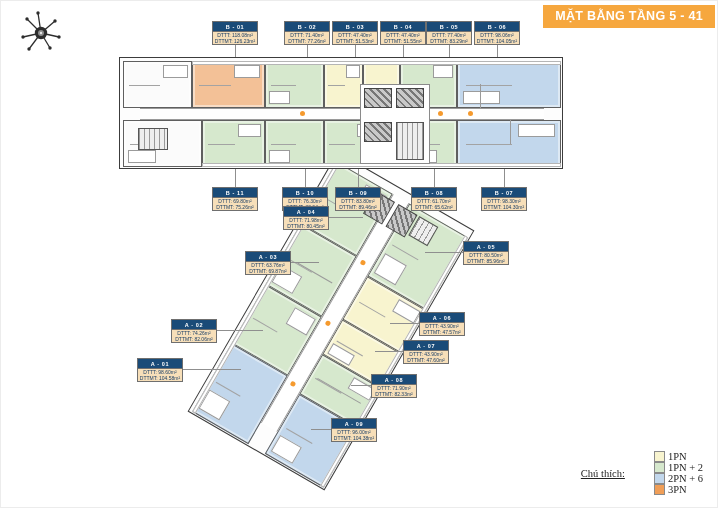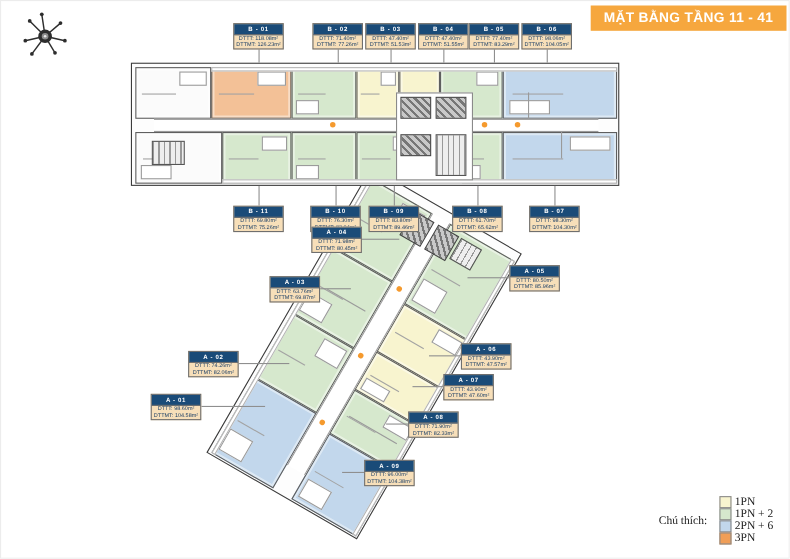--- a/index.html
+++ b/index.html
@@ -42,30 +42,30 @@
            box-sizing:border-box;z-index:6;}
   .callout-id{display:block;background:#1a4b78;color:#fff;font-size:5.5px;font-weight:bold;
            text-align:center;letter-spacing:.6px;padding:1.5px 0;border-bottom:1px solid #6f6f6f;}
   .callout-line{display:block;font-size:5px;line-height:6px;color:#1c3f66;text-align:center;
            white-space:nowrap;overflow:hidden;}
   .conn{position:absolute;background:#8f8f8f;z-index:5;}
 
   
   .legend{position:absolute;right:14px;bottom:12px;display:flex;align-items:center;
           font-family:"Liberation Serif",serif;font-size:10.5px;color:#222;}
-  .legend-label{margin-right:5px;}
-  .legend-item{display:flex;align-items:center;margin-left:6px;text-align:right;}
+  .legend-label{margin-right:5px;text-decoration:underline;}
+  .legend-item{display:flex;align-items:center;margin-left:24px;text-align:right;}
   .legend-swatch{width:11px;height:11px;border:1px solid #8a8a8a;box-sizing:border-box;margin-right:3px;}
 </style>
 </head>
 <body>
 
 <div class="stage">
 
-  <div class="banner" style="background: rgb(246, 167, 62);">MẶT BẰNG TẦNG 11 - 41</div>
+  <div class="banner" style="background: rgb(246, 167, 62);">MẶT BẰNG TẦNG 5 - 41</div>
 
   <svg class="compass" width="48" height="48" viewBox="0 0 48 48">
     <g stroke="#2d2d2d" stroke-width="1.3">
       <line x1="24" y1="26" x2="21" y2="6"></line>
         <line x1="24" y1="26" x2="38" y2="14"></line>
       <line x1="24" y1="26" x2="42" y2="30"></line>
         <line x1="24" y1="26" x2="33" y2="41"></line>
       <line x1="24" y1="26" x2="12" y2="42"></line>
         <line x1="24" y1="26" x2="6" y2="30"></line>
       <line x1="24" y1="26" x2="10" y2="12"></line>

